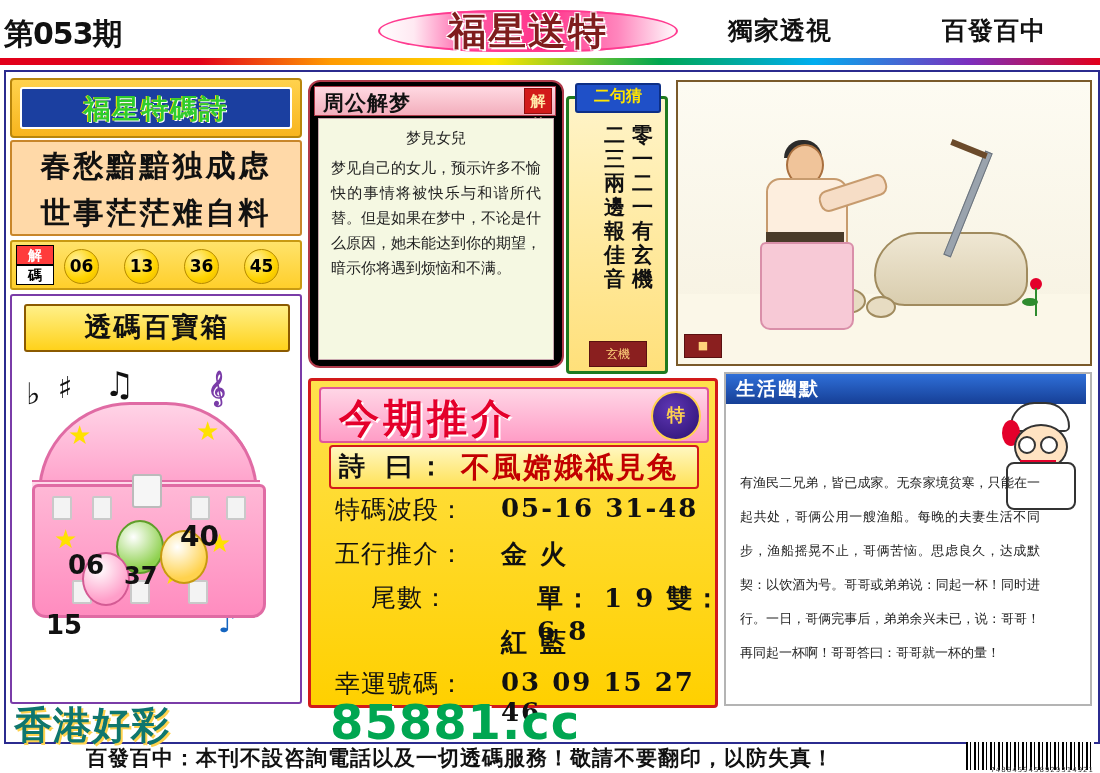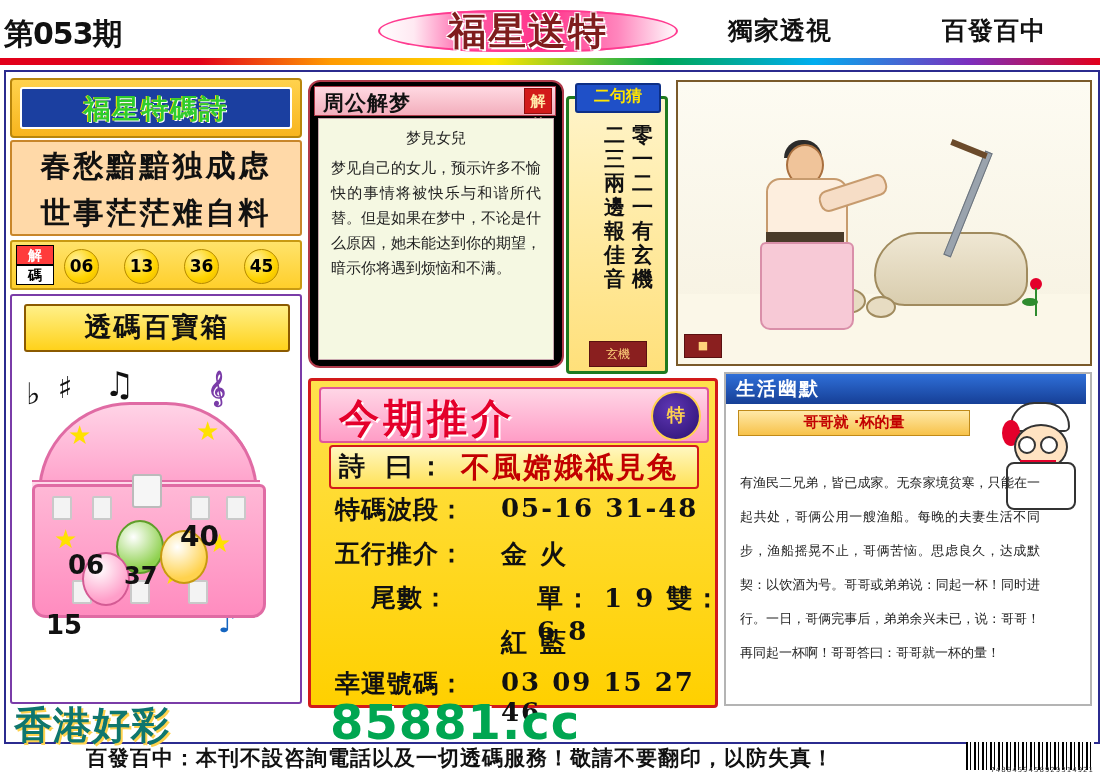--- a/index.html
+++ b/index.html
@@ -116,21 +116,21 @@
   .tj-head .seal{position:absolute;right:6px;top:2px;width:46px;height:46px;border-radius:50%;
     background:radial-gradient(circle at 40% 35%,#5f37b5,#2a1070);border:2px solid #ffd24d;color:#ffd24d;
     font-size:18px;font-weight:bold;text-align:center;line-height:44px;}
   .poemrow{position:absolute;left:18px;top:64px;width:366px;height:40px;
     background:linear-gradient(180deg,#fff7c0,#ffe257);border:2px solid #d21a1a;border-radius:4px;}
   .poemrow .lbl{position:absolute;left:8px;top:2px;font-size:26px;font-weight:bold;color:#111;letter-spacing:6px;
      font-family:"DejaVu Serif","Liberation Serif",serif;}
   .poemrow .val{position:absolute;left:130px;top:1px;font-size:29px;font-weight:bold;color:#c20000;letter-spacing:2px;
      font-family:"DejaVu Serif","Liberation Serif",serif;}
   .trow{position:absolute;left:18px;width:372px;height:38px;}
-  .trow .lbl{position:absolute;left:6px;top:0;font-size:25px;font-weight:bold;color:#111;
+  .trow .lbl{position:absolute;left:6px;top:0;font-size:25px;font-weight:normal;color:#111;
      font-family:"DejaVu Serif","Liberation Serif",serif;letter-spacing:1px;}
   .trow .val{position:absolute;left:172px;top:0;font-size:26px;font-weight:bold;color:#111;
      font-family:"DejaVu Serif","Liberation Serif",serif;letter-spacing:2px;}
   .trow.r1{top:112px;} .trow.r2{top:156px;} .trow.r3{top:200px;margin-left:36px;} .trow.r4{top:244px;} .trow.r5{top:286px;}
 
   
   .photo{position:absolute;left:676px;top:80px;width:412px;height:282px;
     background:linear-gradient(180deg,#fdfbf2,#f6f1e0);border:2px solid #7a5a2a;overflow:hidden;}
   .ground{position:absolute;left:0;bottom:0;width:412px;height:70px;background:#fbf7e8;}
   .rock{position:absolute;left:196px;top:150px;width:150px;height:70px;border-radius:70px 60px 40px 50px;
@@ -333,23 +333,20 @@
     <div class="flower"></div>
     <div class="stem"></div>
     <div class="leaf"></div>
     <div class="photo-seal">■</div>
   </div>
 
   <div class="humor">
     <div class="humor-head">
       <div class="t">生活幽默</div>
     </div>
-    <div class="humor-sub">
-      <span>哥哥就 ·杯的量</span>
-    </div>
     <div class="chef">
       <div class="chef-hat"></div>
       <div class="chef-hair"></div>
       <div class="chef-face"></div>
       <div class="chef-eye l"></div>
       <div class="chef-eye r"></div>
       <div class="chef-scarf"></div>
       <div class="chef-body"></div>
     </div>
     <div class="humor-text">有渔民二兄弟，皆已成家。无奈家境贫寒，只能在一起共处，哥俩公用一艘渔船。每晚的夫妻生活不同步，渔船摇晃不止，哥俩苦恼。思虑良久，达成默契：以饮酒为号。哥哥或弟弟说：同起一杯！同时进行。一日，哥俩完事后，弟弟余兴未已，说：哥哥！再同起一杯啊！哥哥答曰：哥哥就一杯的量！</div>

